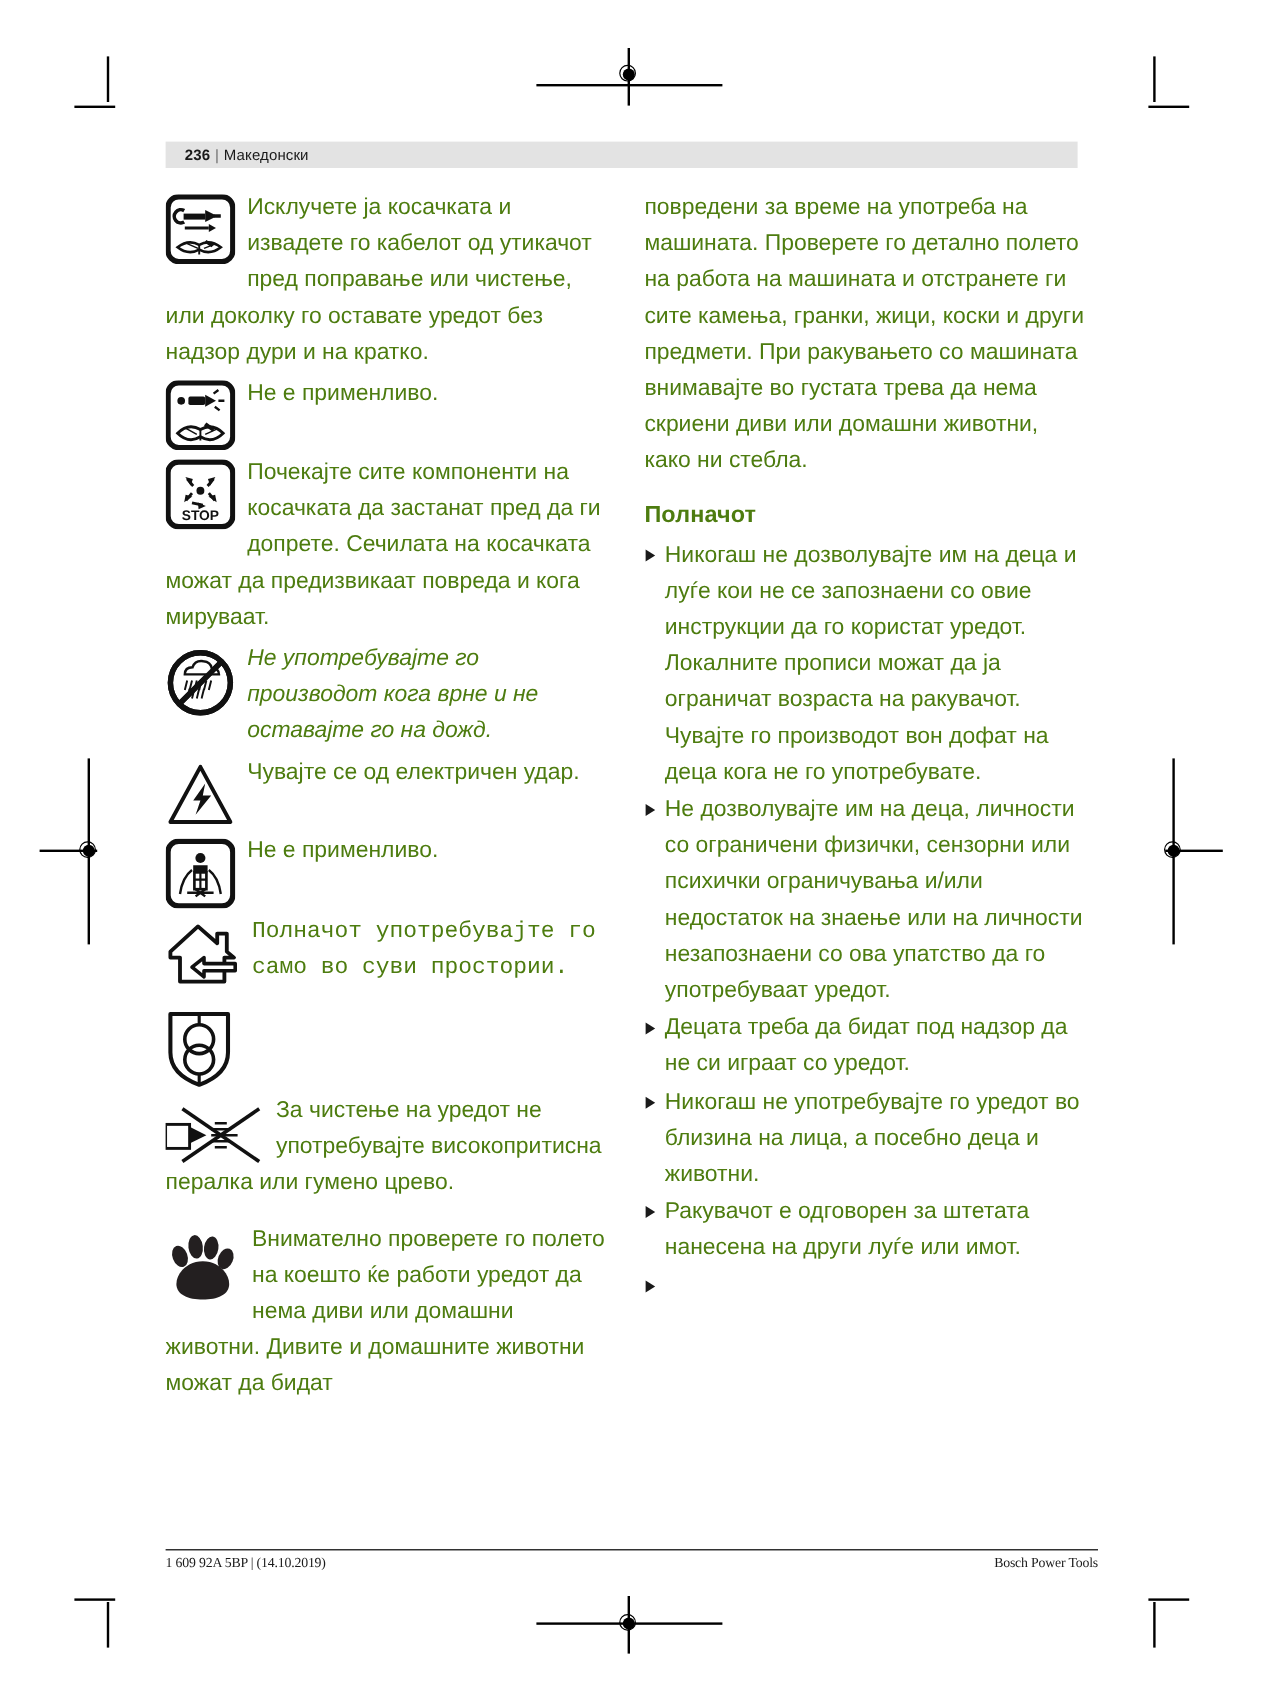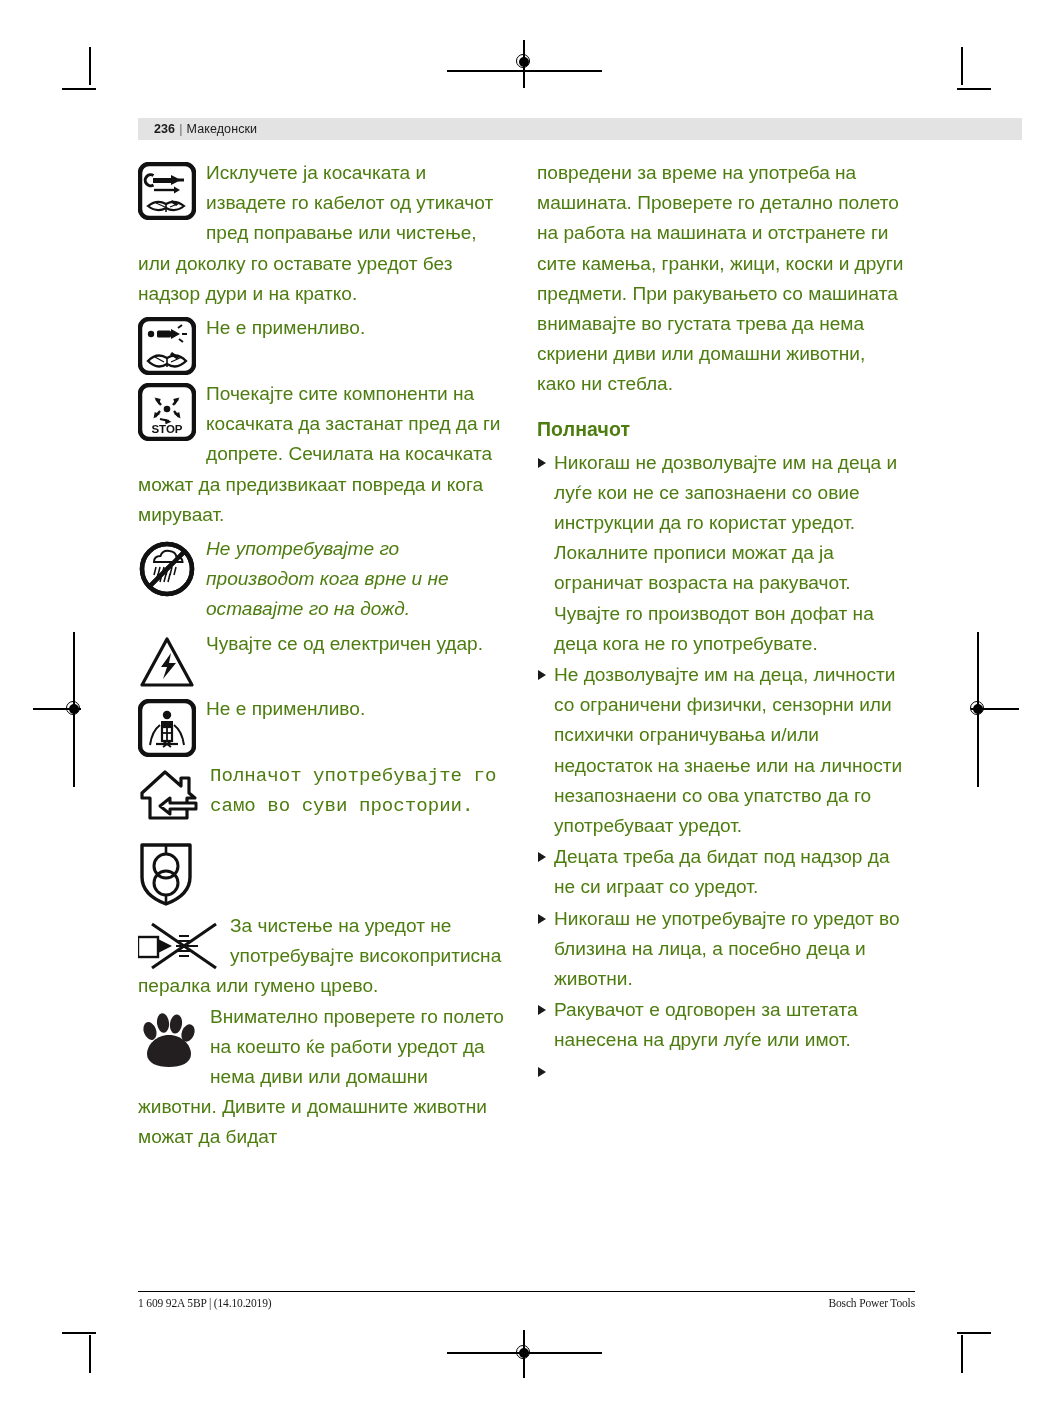--- a/index.html
+++ b/index.html
@@ -35,21 +35,21 @@
     position: absolute; left: 10px; top: 10px;
     width: 10px; height: 10px;
     background: #000; border-radius: 50%;
   }
 
   
   .pagehead {
     position: absolute;
     left: 138px;
     top: 118px;
-    width: 884px;
+    width: 760px;
     height: 22px;
     background: #e3e3e3;
     display: flex;
     align-items: center;
   }
   .pagehead .pg-inner {
     padding-left: 16px;
     font-size: 12.5px;
     letter-spacing: .1px;
     color: #1a1a1a;
@@ -319,21 +319,21 @@
         <svg class="icon" width="56" height="66" viewBox="0 0 56 66">
           <path d="M4 4 H52 V36 Q52 54 28 63 Q4 54 4 36 Z" fill="none" stroke="#111" stroke-width="3.4" stroke-linejoin="round"></path>
           <circle cx="28" cy="25" r="12" fill="none" stroke="#111" stroke-width="3"></circle>
           <circle cx="28" cy="42" r="12" fill="none" stroke="#111" stroke-width="3"></circle>
           <path d="M28 4 v9" stroke="#111" stroke-width="2.6"></path>
           <path d="M28 54 v9" stroke="#111" stroke-width="2.6"></path>
         </svg>
       </span>
     </div>
 
-    <div class="symblock" style="margin-bottom:0;">
+    <div class="symblock" style="margin-bottom:16px;">
       <span class="sym" style="margin-top:10px; margin-left:-4px;">
         <svg class="icon" width="86" height="50" viewBox="0 0 86 50">
           <rect x="4" y="16" width="20" height="20" fill="none" stroke="#111" stroke-width="2.4"></rect>
           <path d="M24 18 l14 7 -14 7 z" fill="#111"></path>
           <g stroke="#111" stroke-width="2">
             <path d="M42 20 h16"></path>
               <path d="M42 25 h22"></path>
               <path d="M42 30 h16"></path>
             <path d="M45 15 h10"></path>
               <path d="M45 35 h10"></path>

